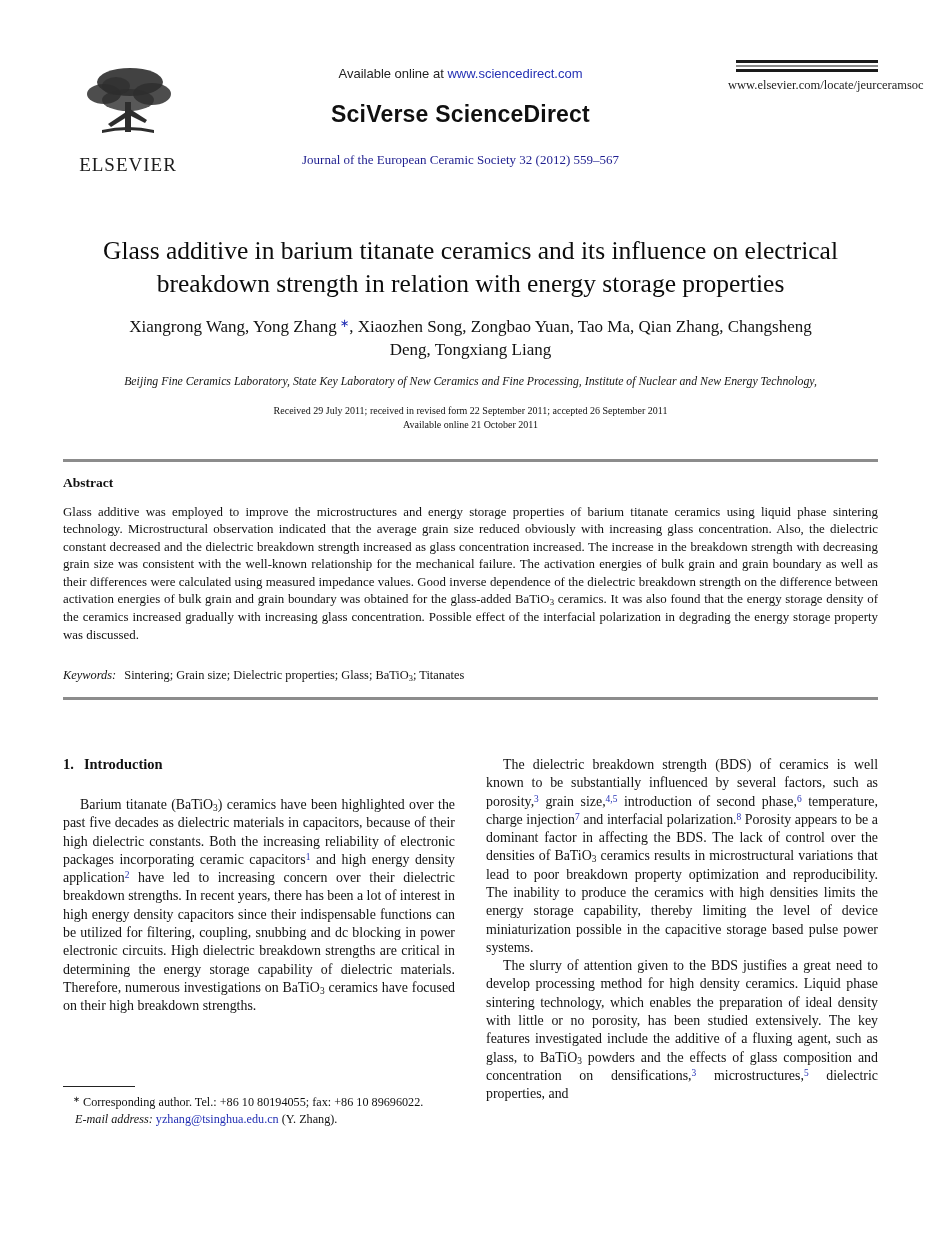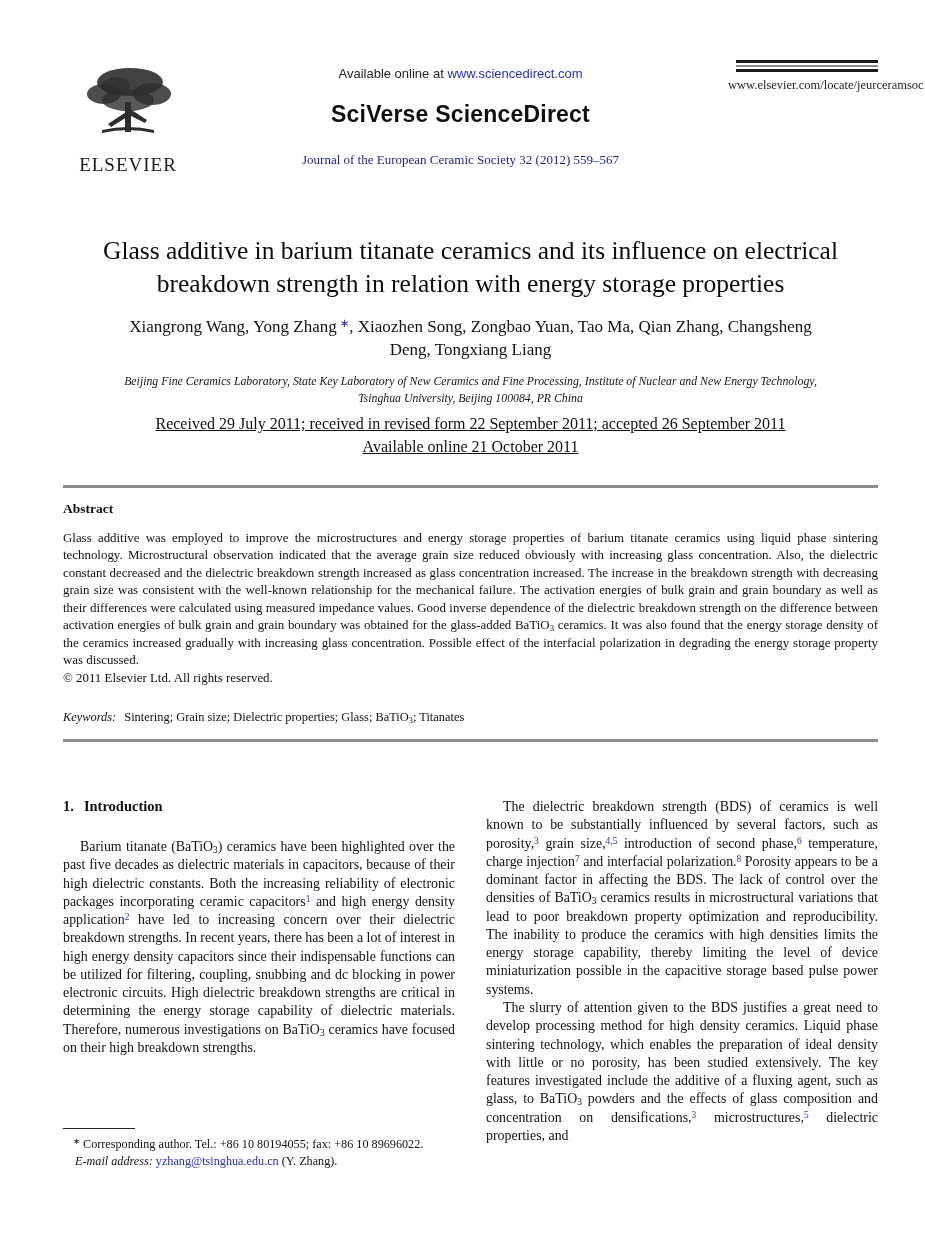--- a/index.html
+++ b/index.html
@@ -27,21 +27,21 @@
   .line-thin { height:1px; background:#8a8a8a; margin-top:2px; }
   .line-thin-b { height:1px; background:#8a8a8a; margin-bottom:2px; }
   .ecers-text { font-family:"DejaVu Sans", sans-serif; font-weight:900; font-size:37px; color:#0d0d0d; text-align:center; padding:22px 0 20px; letter-spacing:1px; line-height:1; }
   .locate-url { font-size:12.5px; color:#222; text-align:right; margin-top:6px; }
 
   
   .title-block { text-align:center; }
   .article-title { font-weight:normal; font-size:25.5px; line-height:1.3; max-width:790px; margin:58px auto 0; color:#0c0c0c; }
   .authors { font-size:17px; max-width:700px; margin:16px auto 0; line-height:1.35; }
   .affiliation { font-style:italic; font-size:11.8px; line-height:1.4; margin-top:11px; color:#151515; }
-  .dates { font-size:16px; margin-top:6px; line-height:1.45;text-decoration:underline; }
+  .dates { font-size:10px; margin-top:14px; line-height:1.45; }
 
   
   .rule-gray { height:3px; background:#8c8c8c; border:0; }
   .rule-1 { margin-top:26px; }
   .rule-2 { margin-top:14px; }
 
   
   .abstract-heading { font-size:13.5px; font-weight:bold; margin-top:13px; }
   .abstract-text { font-size:12.9px; line-height:1.36; text-align:justify; margin-top:13px; }
   .abstract-copyright { font-size:12.9px; margin-top:1px; }
@@ -116,34 +116,32 @@
       </div>
       <div class="locate-url">www.elsevier.com/locate/jeurceramsoc</div>
     </div>
   </div>
 
   <div class="title-block">
     <h1 class="article-title">Glass additive in barium titanate ceramics and its influence on electrical breakdown strength in relation with energy storage properties</h1>
     <div class="authors"><span>Xiangrong Wang, Yong Zhang</span><sup class="link"> ∗</sup><span>, Xiaozhen Song, Zongbao Yuan, Tao Ma, Qian Zhang, Changsheng Deng, Tongxiang Liang</span></div>
     <div class="affiliation">
       <div>Beijing Fine Ceramics Laboratory, State Key Laboratory of New Ceramics and Fine Processing, Institute of Nuclear and New Energy Technology,</div>
-      <div>Tsinghua University, Beijing 100084, PR China</div>
     </div>
     <div class="dates">
       <div>Received 29 July 2011; received in revised form 22 September 2011; accepted 26 September 2011</div>
       <div>Available online 21 October 2011</div>
     </div>
   </div>
 
   <div class="rule-gray rule-1"></div>
 
   <div>
     <div class="abstract-heading">Abstract</div>
     <p class="abstract-text"><span>Glass additive was employed to improve the microstructures and energy storage properties of barium titanate ceramics using liquid phase sintering technology. Microstructural observation indicated that the average grain size reduced obviously with increasing glass concentration. Also, the dielectric constant decreased and the dielectric breakdown strength increased as glass concentration increased. The increase in the breakdown strength with decreasing grain size was consistent with the well-known relationship for the mechanical failure. The activation energies of bulk grain and grain boundary as well as their differences were calculated using measured impedance values. Good inverse dependence of the dielectric breakdown strength on the difference between activation energies of bulk grain and grain boundary was obtained for the glass-added BaTiO</span><sub>3</sub><span> ceramics. It was also found that the energy storage density of the ceramics increased gradually with increasing glass concentration. Possible effect of the interfacial polarization in degrading the energy storage property was discussed.</span></p>
-    <p class="abstract-copyright">© 2011 Elsevier Ltd. All rights reserved.</p>
     <p class="keywords">
       <span class="italic kw-label">Keywords:</span><span><span>Sintering; Grain size; Dielectric properties; Glass; BaTiO</span><sub>3</sub><span>; Titanates</span></span>
     </p>
   </div>
 
   <div class="rule-gray rule-2"></div>
 
   <div class="columns">
 
     <div class="col col1">

